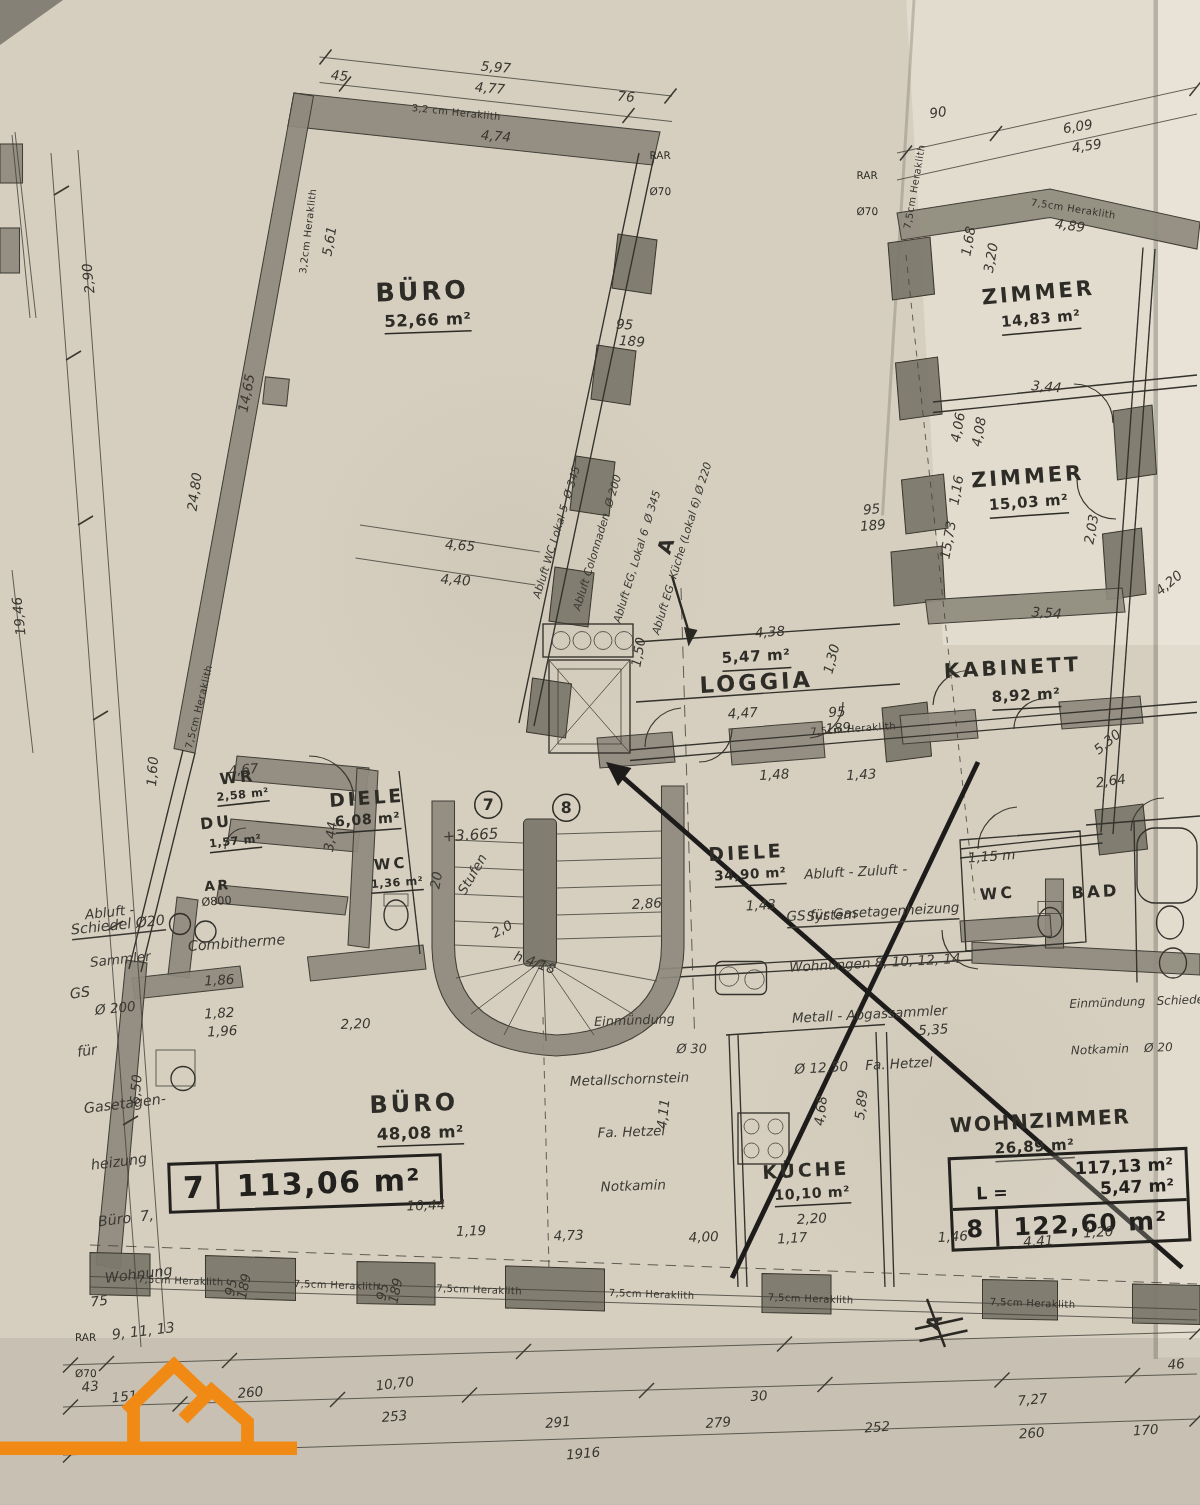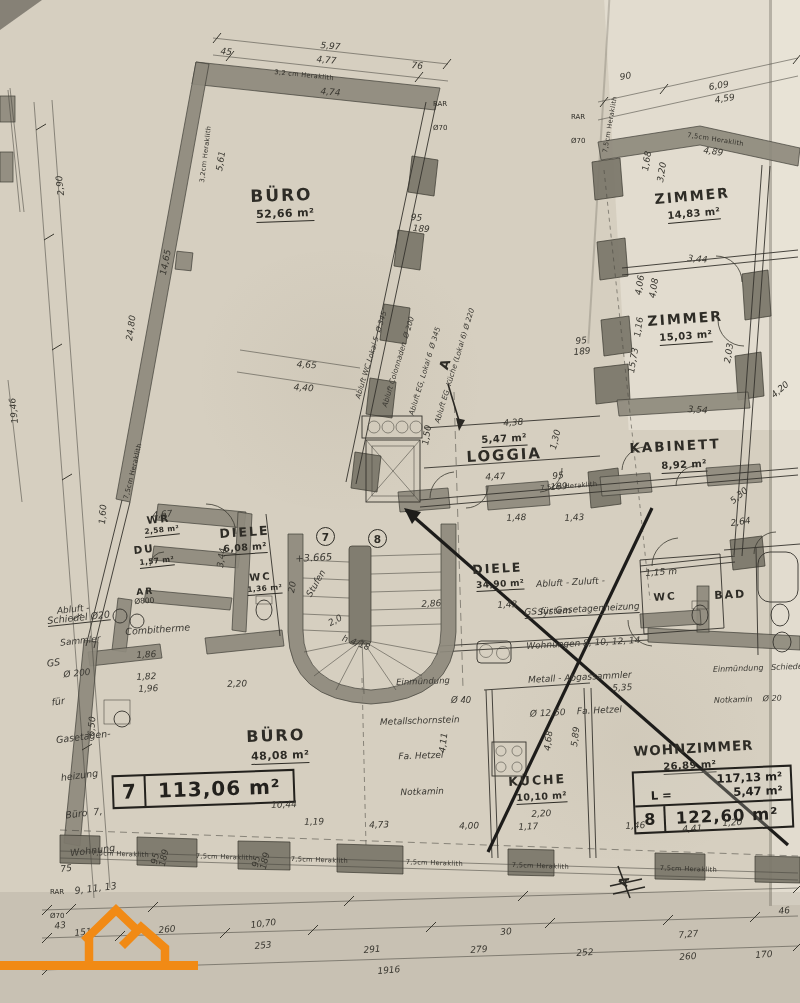--- a/index.html
+++ b/index.html
@@ -353,21 +353,21 @@
     <div>Wohnungen 8, 10, 12, 14</div>
     <div>Metall - Abgassammler</div>
     <div>Ø 12,50    Fa. Hetzel</div>
   </div>
   <div class="lbl hw" style="left:379px;top:694px;font-size:9px;line-height:1.3;text-align:center;transform:rotate(-2deg)">
     <div>Metallschornstein</div>
     <div>Fa. Hetzel</div>
     <div>Notkamin</div>
   </div>
   <div class="lbl hw" style="left:396px;top:678px;font-size:8.5px;transform:rotate(-2deg)">Einmündung</div>
-  <div class="lbl hw" style="left:451px;top:696px;font-size:8.5px;">Ø 40</div>
+  <div class="lbl hw" style="left:451px;top:696px;font-size:8.5px;">Ø 30</div>
   <div class="lbl hw" style="left:712px;top:644px;font-size:8px;line-height:1.3;transform:rotate(-2deg)">
     <div>Einmündung   Schiedel</div>
     <div>Notkamin    Ø 20</div>
   </div>
   <div class="lbl hw" style="left:54px;top:584px;font-size:9px;line-height:1.2;transform:rotate(-6deg)">
     <div>Abluft -</div>
     <div>Sammler</div>
     <div>Ø 200</div>
   </div>
   <div class="lbl hw und" style="left:47px;top:616px;font-size:9.5px;transform:rotate(-6deg)">Schiedel Ø20</div>

